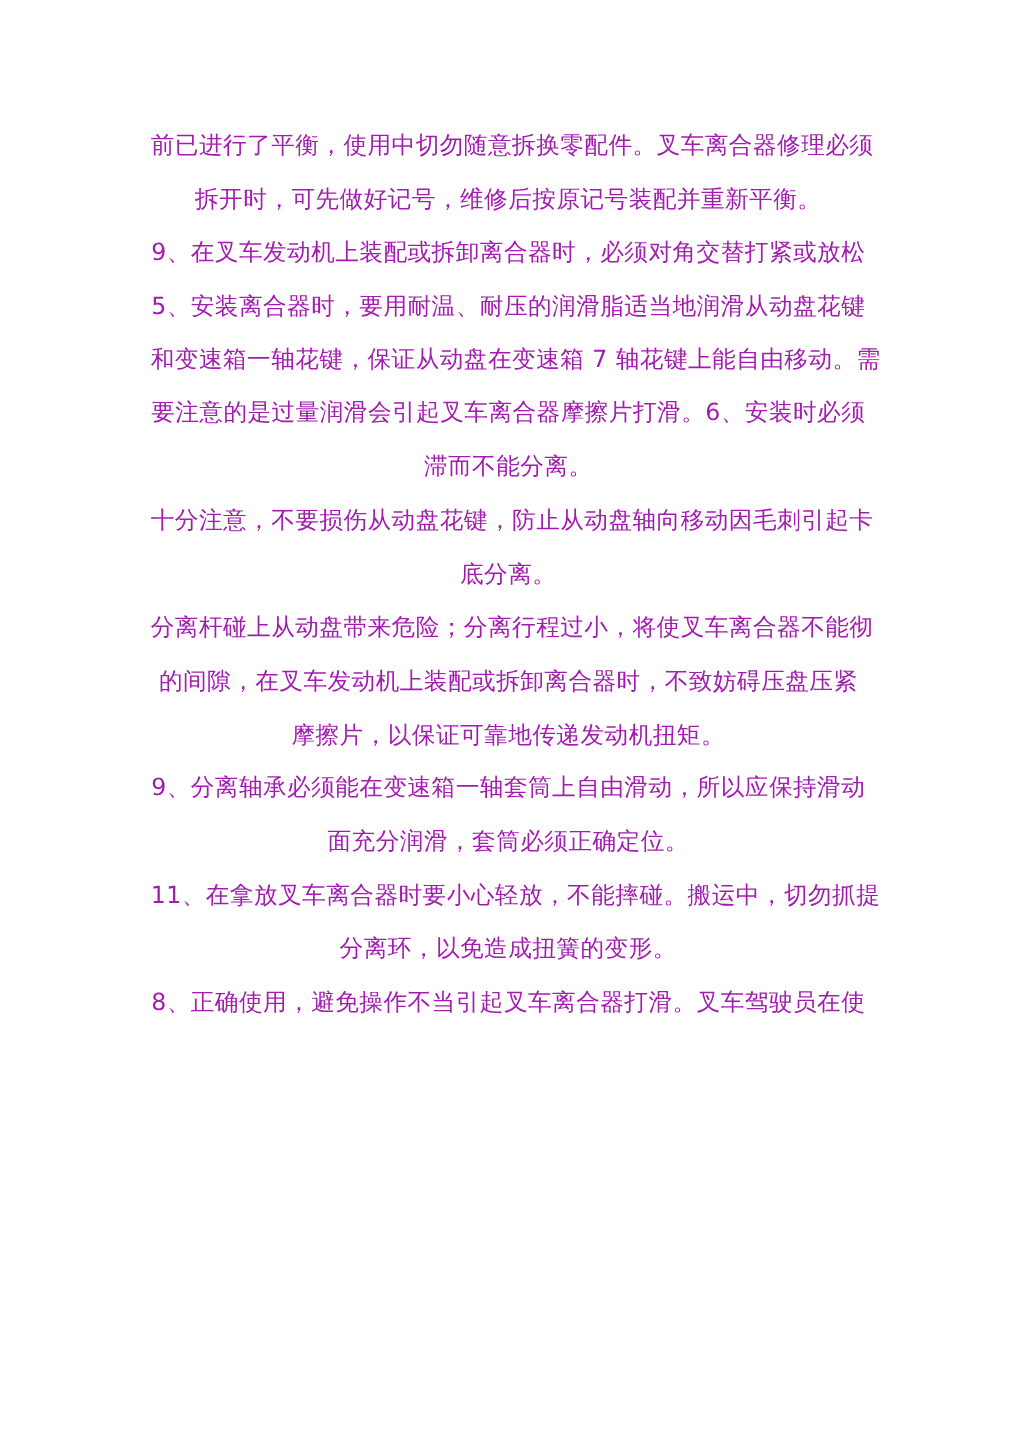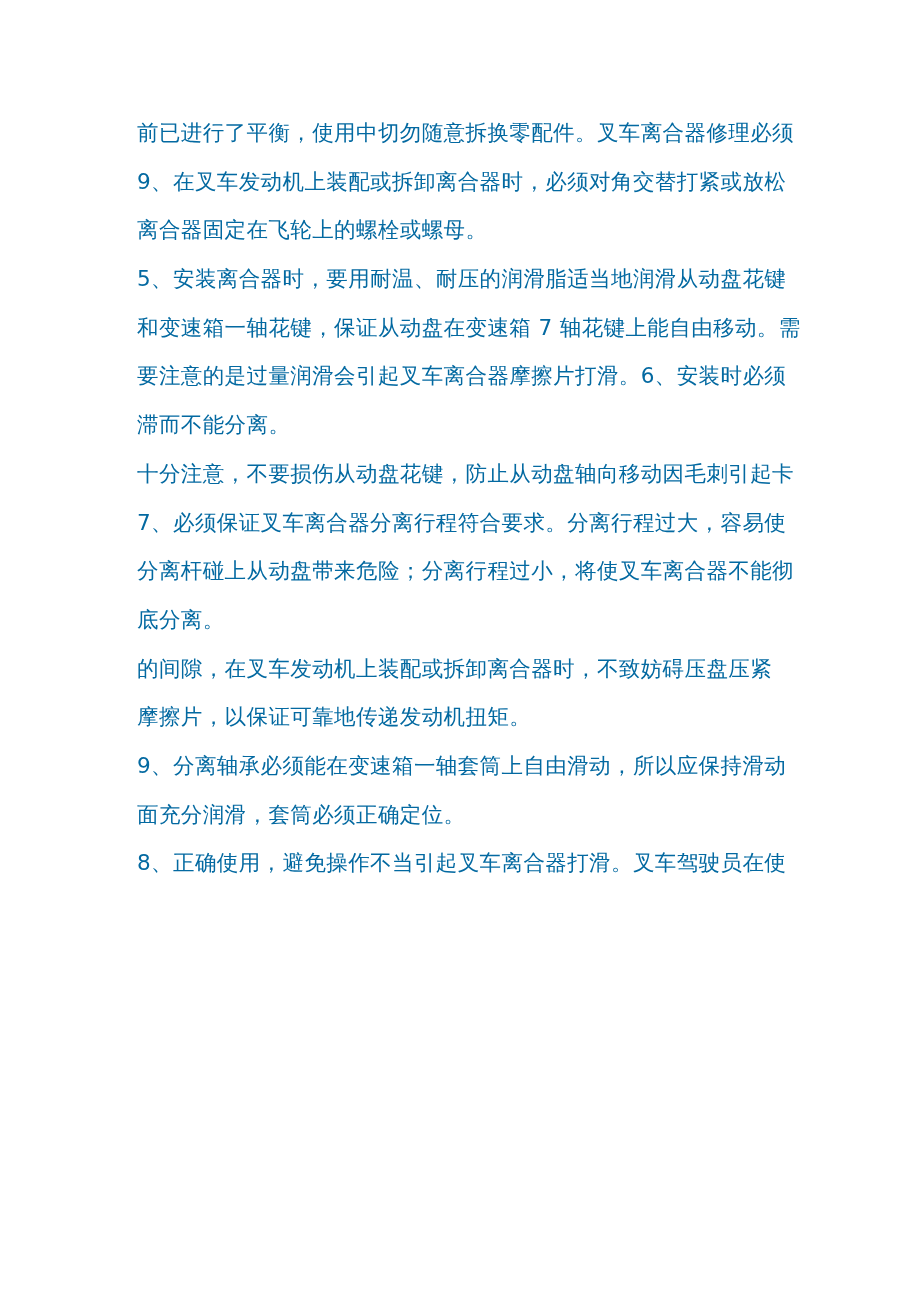--- a/index.html
+++ b/index.html
@@ -5,52 +5,56 @@
   html, body { margin: 0; padding: 0; background: #ffffff; }
   body { width: 920px; height: 1301px; position: relative; overflow: hidden; }
   .page {
     position: absolute;
     left: 137px;
     top: 109px;
     width: 650px;
     font-family: "DejaVu Sans", "Liberation Sans", sans-serif;
     font-size: 21.5px;
     line-height: 48.7px;
-    color: #0369a1;
+    color: #a21caf;
+    text-align: center;
   }
   .line { white-space: nowrap; height: 48.7px; display: block; letter-spacing: 0.4px; }
   .para { display: block; }
 </style>
 </head>
 <body>
 
 <div class="page">
   <div class="para">
     <span class="line">前已进行了平衡，使用中切勿随意拆换零配件。叉车离合器修理必须</span>
+    <span class="line">拆开时，可先做好记号，维修后按原记号装配并重新平衡。</span>
   </div>
   <div class="para">
     <span class="line">9、在叉车发动机上装配或拆卸离合器时，必须对角交替打紧或放松</span>
-    <span class="line">离合器固定在飞轮上的螺栓或螺母。</span>
   </div>
   <div class="para">
     <span class="line">5、安装离合器时，要用耐温、耐压的润滑脂适当地润滑从动盘花键</span>
     <span class="line">和变速箱一轴花键，保证从动盘在变速箱 7 轴花键上能自由移动。需</span>
     <span class="line">要注意的是过量润滑会引起叉车离合器摩擦片打滑。6、安装时必须</span>
     <span class="line">滞而不能分离。</span>
     <span class="line">十分注意，不要损伤从动盘花键，防止从动盘轴向移动因毛刺引起卡</span>
   </div>
   <div class="para">
-    <span class="line">7、必须保证叉车离合器分离行程符合要求。分离行程过大，容易使</span>
+    <span class="line">底分离。</span>
     <span class="line">分离杆碰上从动盘带来危险；分离行程过小，将使叉车离合器不能彻</span>
-    <span class="line">底分离。</span>
   </div>
   <div class="para">
     <span class="line">的间隙，在叉车发动机上装配或拆卸离合器时，不致妨碍压盘压紧</span>
     <span class="line">摩擦片，以保证可靠地传递发动机扭矩。</span>
   </div>
   <div class="para">
     <span class="line">9、分离轴承必须能在变速箱一轴套筒上自由滑动，所以应保持滑动</span>
     <span class="line">面充分润滑，套筒必须正确定位。</span>
   </div>
   <div class="para">
+    <span class="line">11、在拿放叉车离合器时要小心轻放，不能摔碰。搬运中，切勿抓提</span>
+    <span class="line">分离环，以免造成扭簧的变形。</span>
+  </div>
+  <div class="para">
     <span class="line">8、正确使用，避免操作不当引起叉车离合器打滑。叉车驾驶员在使</span>
   </div>
 </div>
 
 </body></html>

